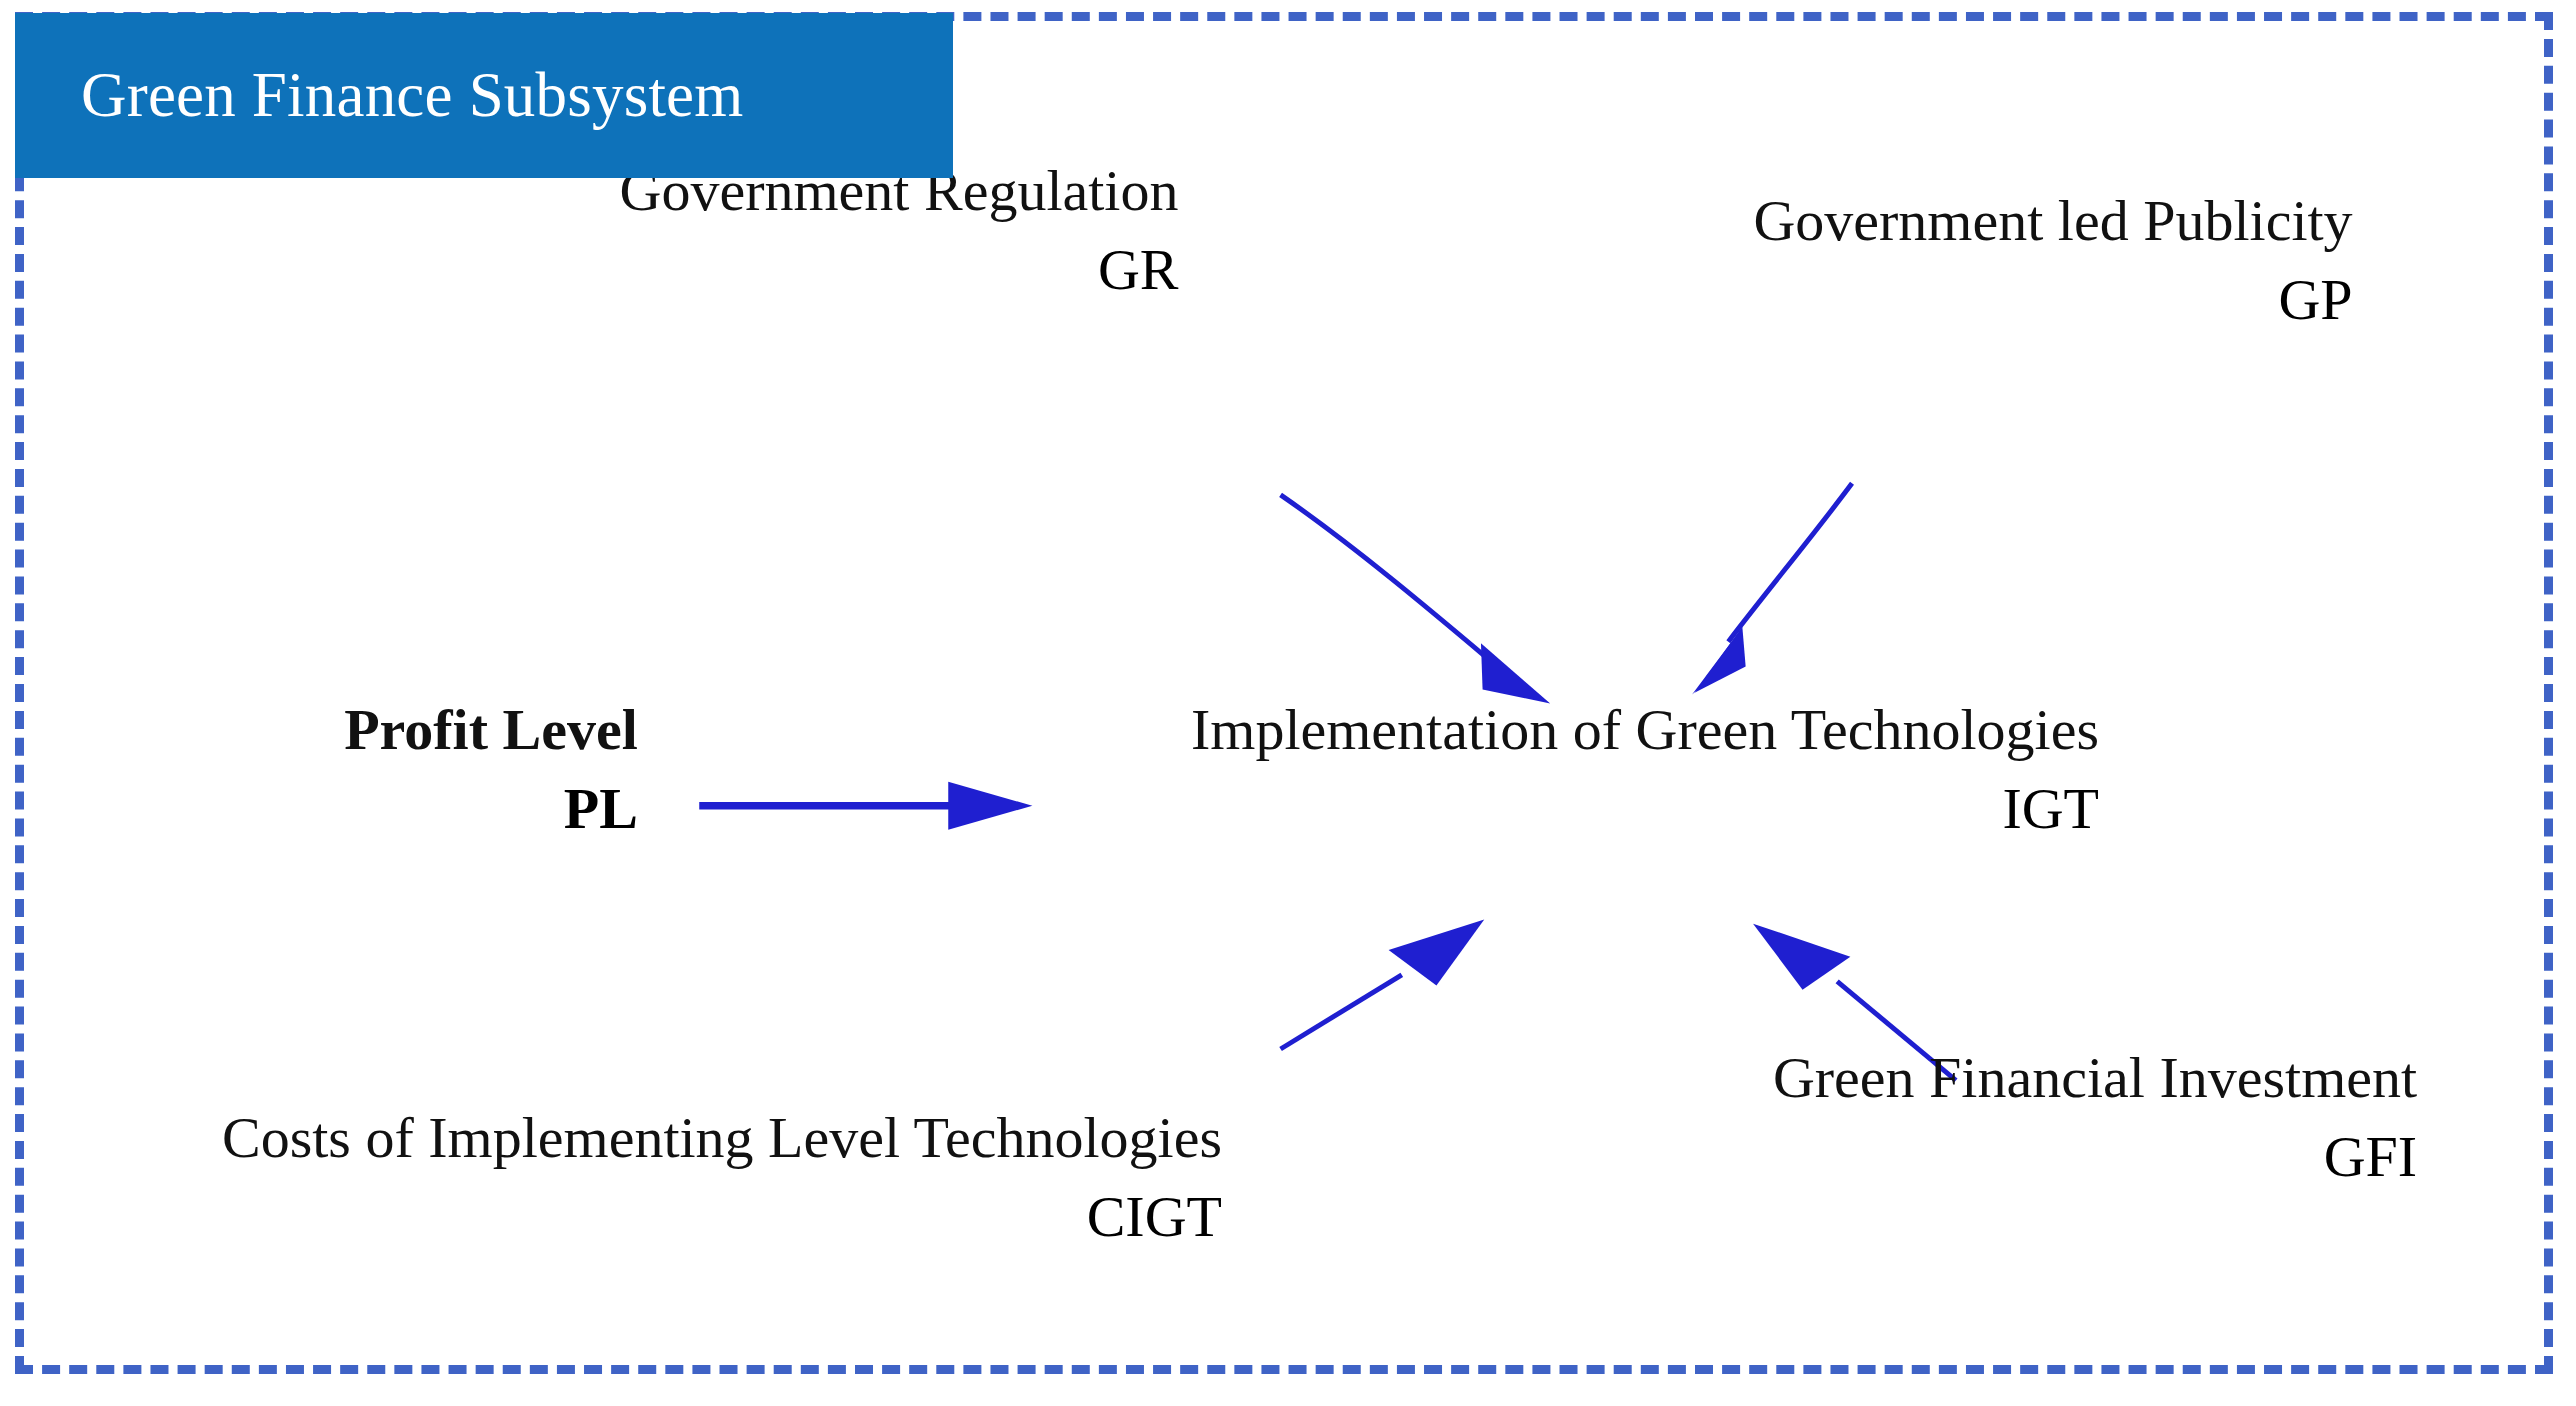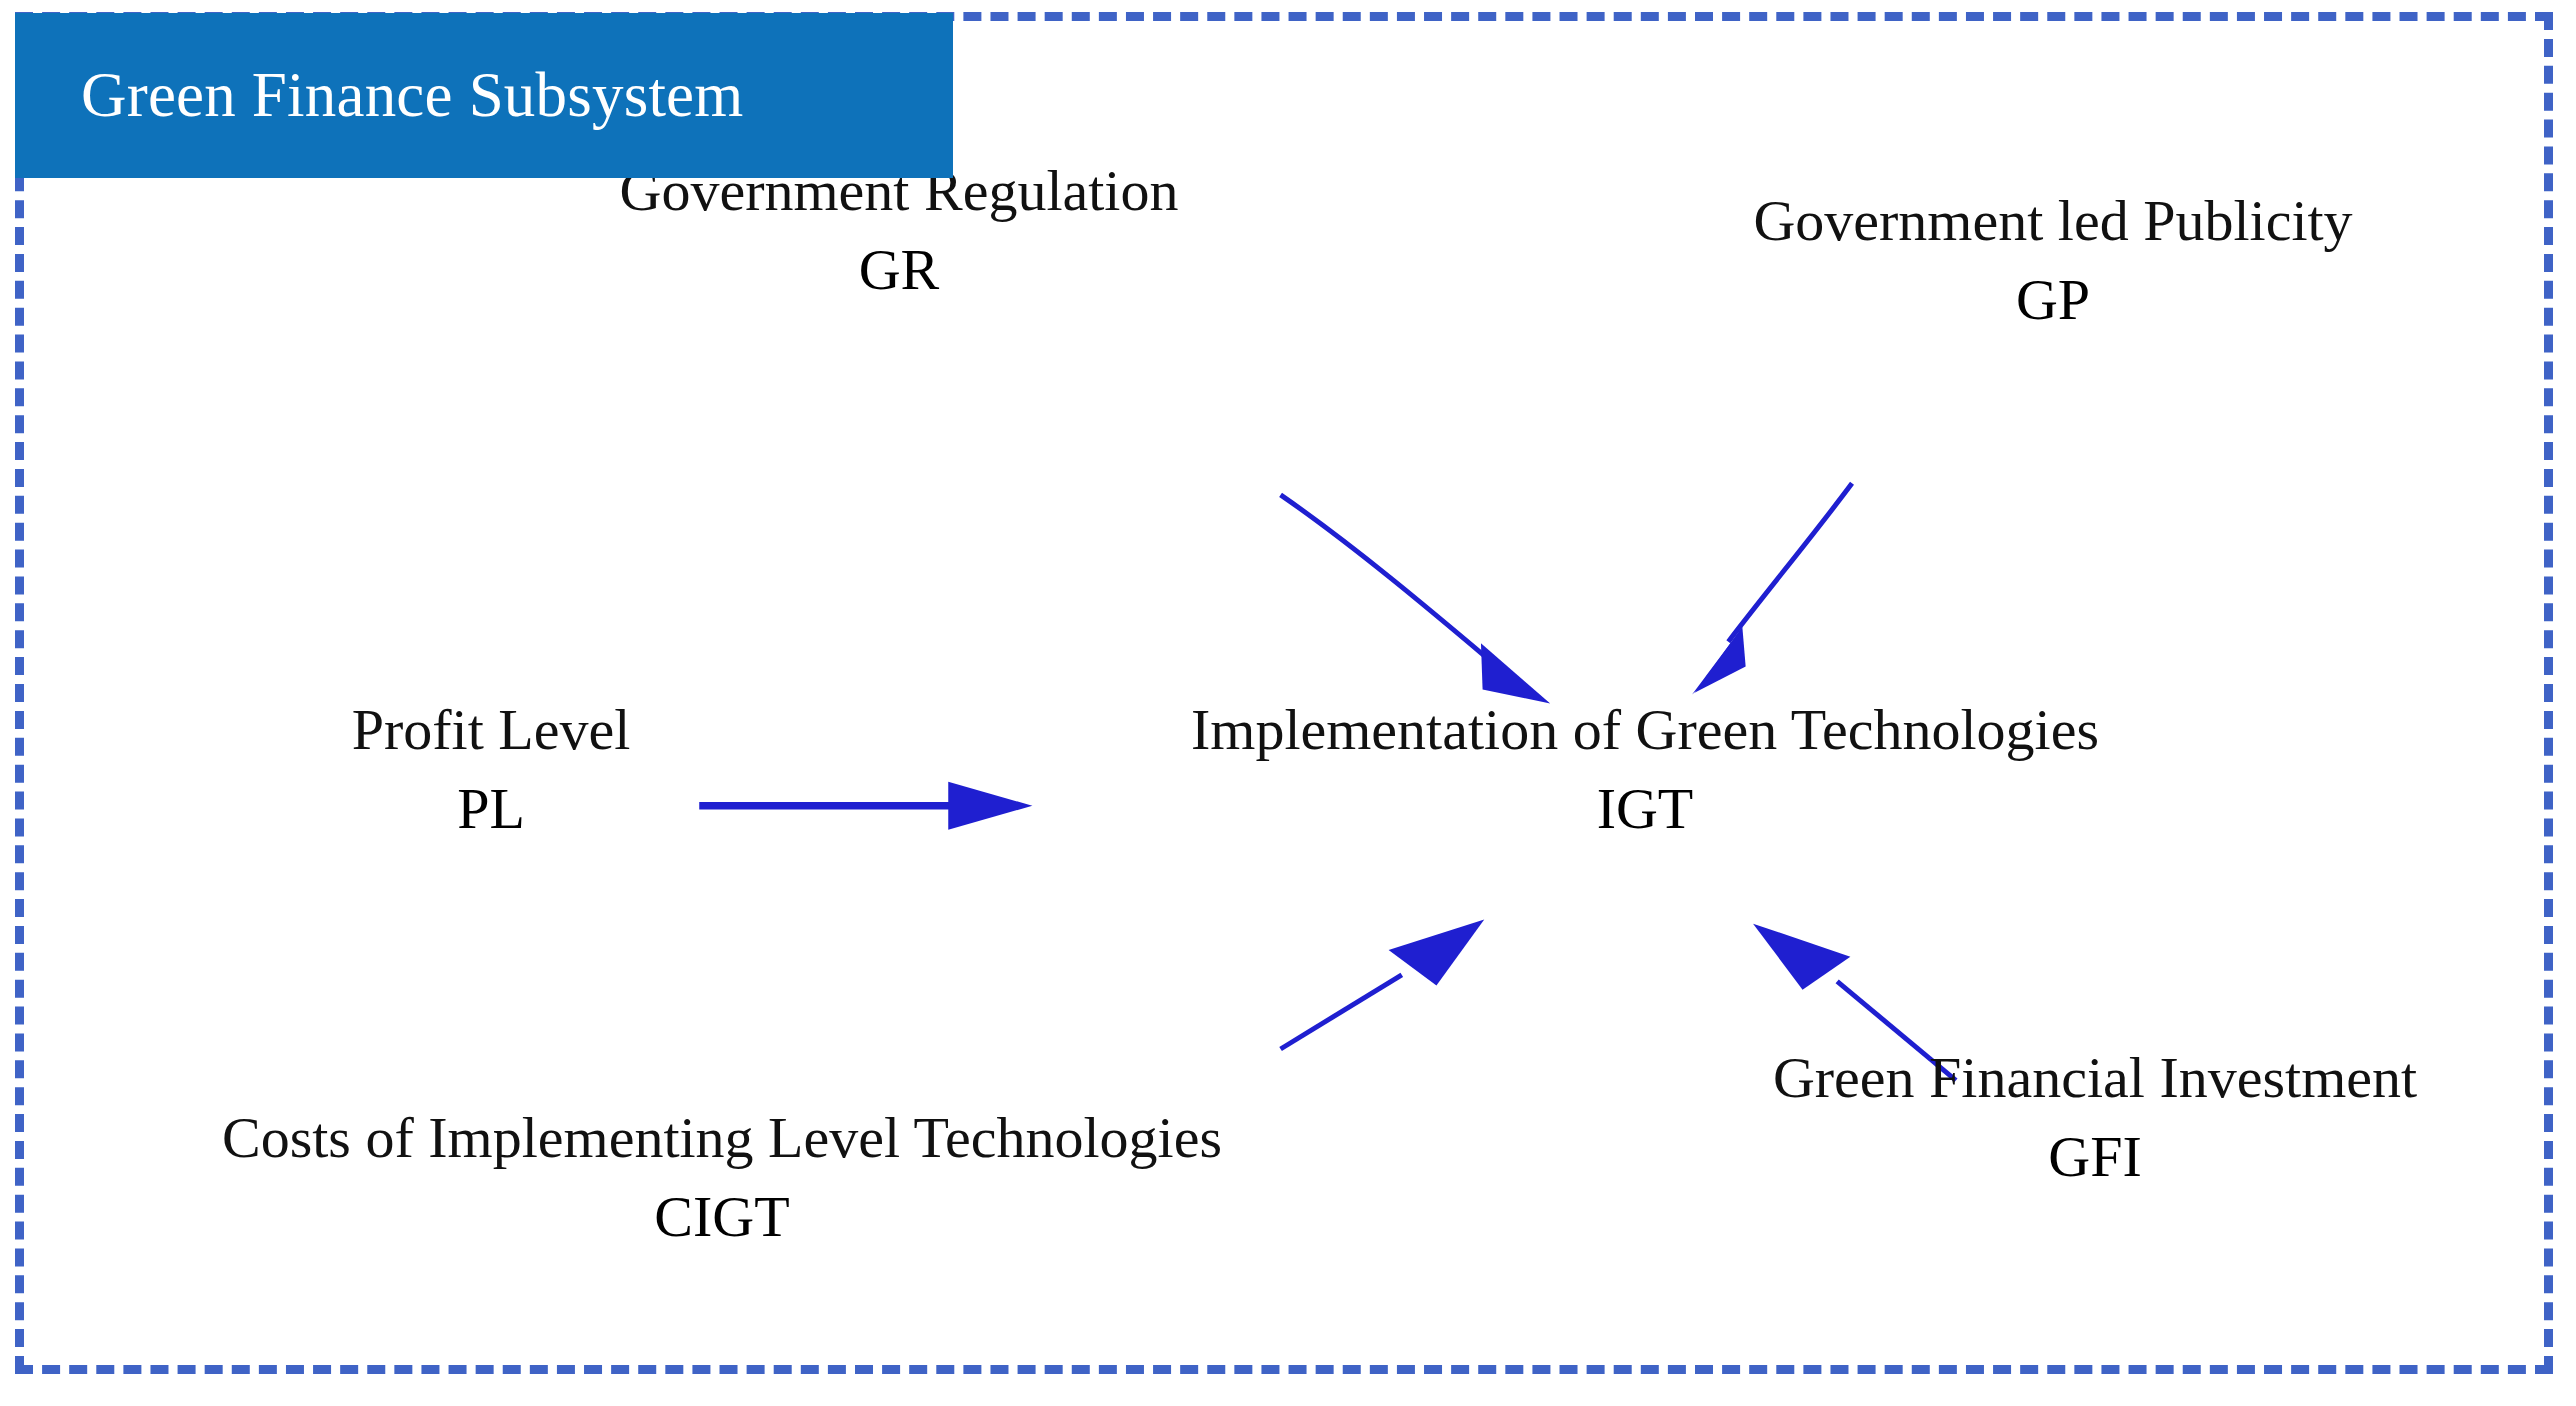--- a/index.html
+++ b/index.html
@@ -44,42 +44,42 @@
     font-size: 63px;
     line-height: 1;
     letter-spacing: 0.2px;
     padding-left: 66px;
     white-space: nowrap;
   }
 
   
   .node {
     position: absolute;
-    text-align: center;
+    text-align: right;
     white-space: nowrap;
     z-index: 4;
   }
   .node-name {
     display: block;
     font-size: 58px;
     line-height: 1.0;
     color: #111111;
   }
   .node-abbr {
     display: block;
     font-size: 58px;
     line-height: 1.0;
     color: #000000;
     margin-top: 21.4px;
   }
 
   
   #node-gr   { left: 899px; top: 162px;  transform: translateX(-50%); }
   #node-gp   { left: 2053px; top: 153px;  transform: translateX(-50%); margin-top: 39px; }
-  #node-pl   { left: 491px;  top: 701px;  transform: translateX(-50%); }
+  #node-pl   { left: 491px;  top: 701px;  transform: translateX(-50%); font-weight: bold; }
   #node-igt  { left: 1645px; top: 701px;  transform: translateX(-50%); }
   #node-cigt { left: 722px;  top: 1109px; transform: translateX(-50%); }
   #node-gfi  { left: 2082px; top: 1049px; transform: translateX(-50%); margin-left: 13px; }
 
   
   #arrow-layer {
     position: absolute;
     left: 0;
     top: 0;
     width: 2576px;

